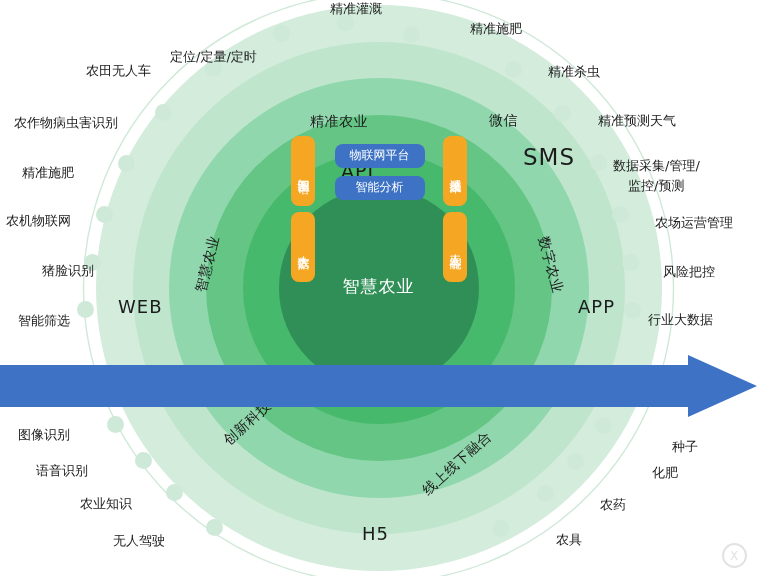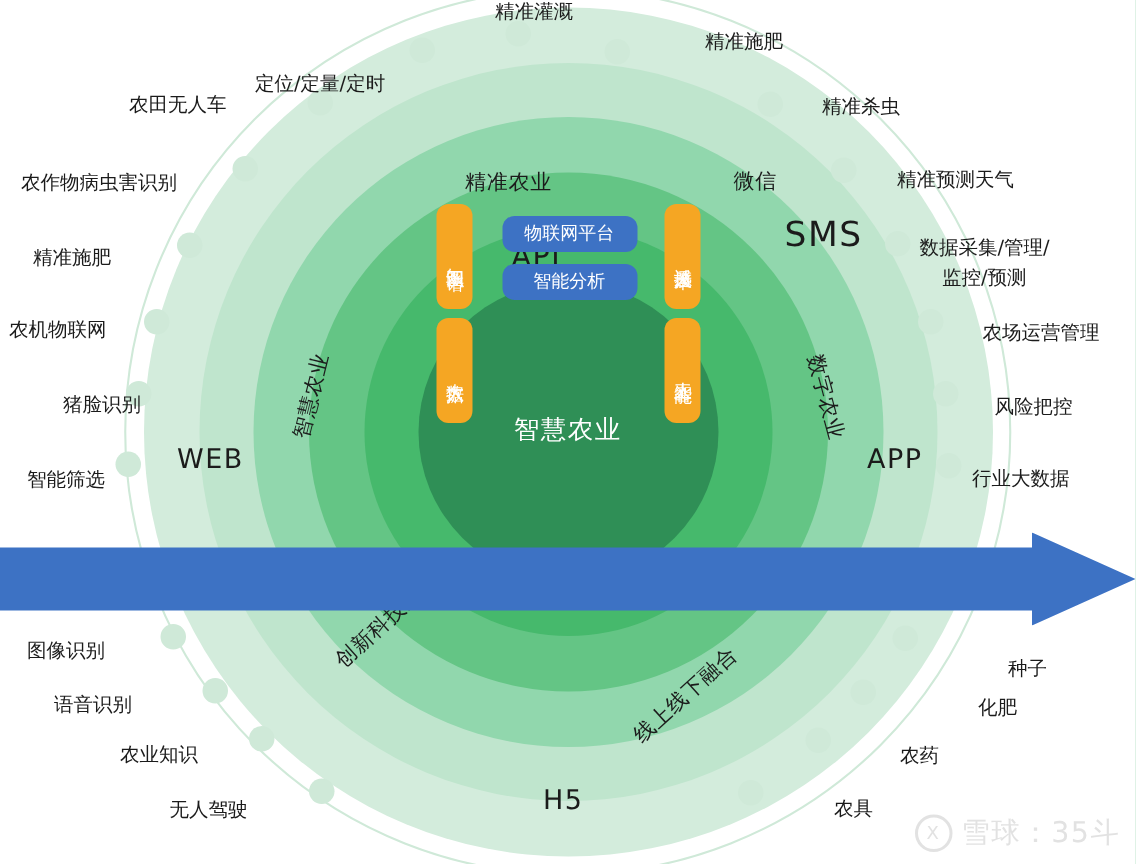--- a/index.html
+++ b/index.html
@@ -215,16 +215,15 @@
       <div class="satlabel" style="left: 663px; top: 263px;">风险把控</div>
       <div class="satlabel" style="left: 648px; top: 311px;">行业大数据</div>
       <div class="satlabel" style="left: 672px; top: 438px;">种子</div>
       <div class="satlabel" style="left: 652px; top: 464px;">化肥</div>
       <div class="satlabel" style="left: 600px; top: 496px;">农药</div>
       <div class="satlabel" style="left: 556px; top: 531px;">农具</div>
     </div>
 
   <div id="watermark">
     <span id="wm-circle">X</span>
-    <span>雪球：35斗</span>
   </div>
 
 </div>
 
 </body></html>

